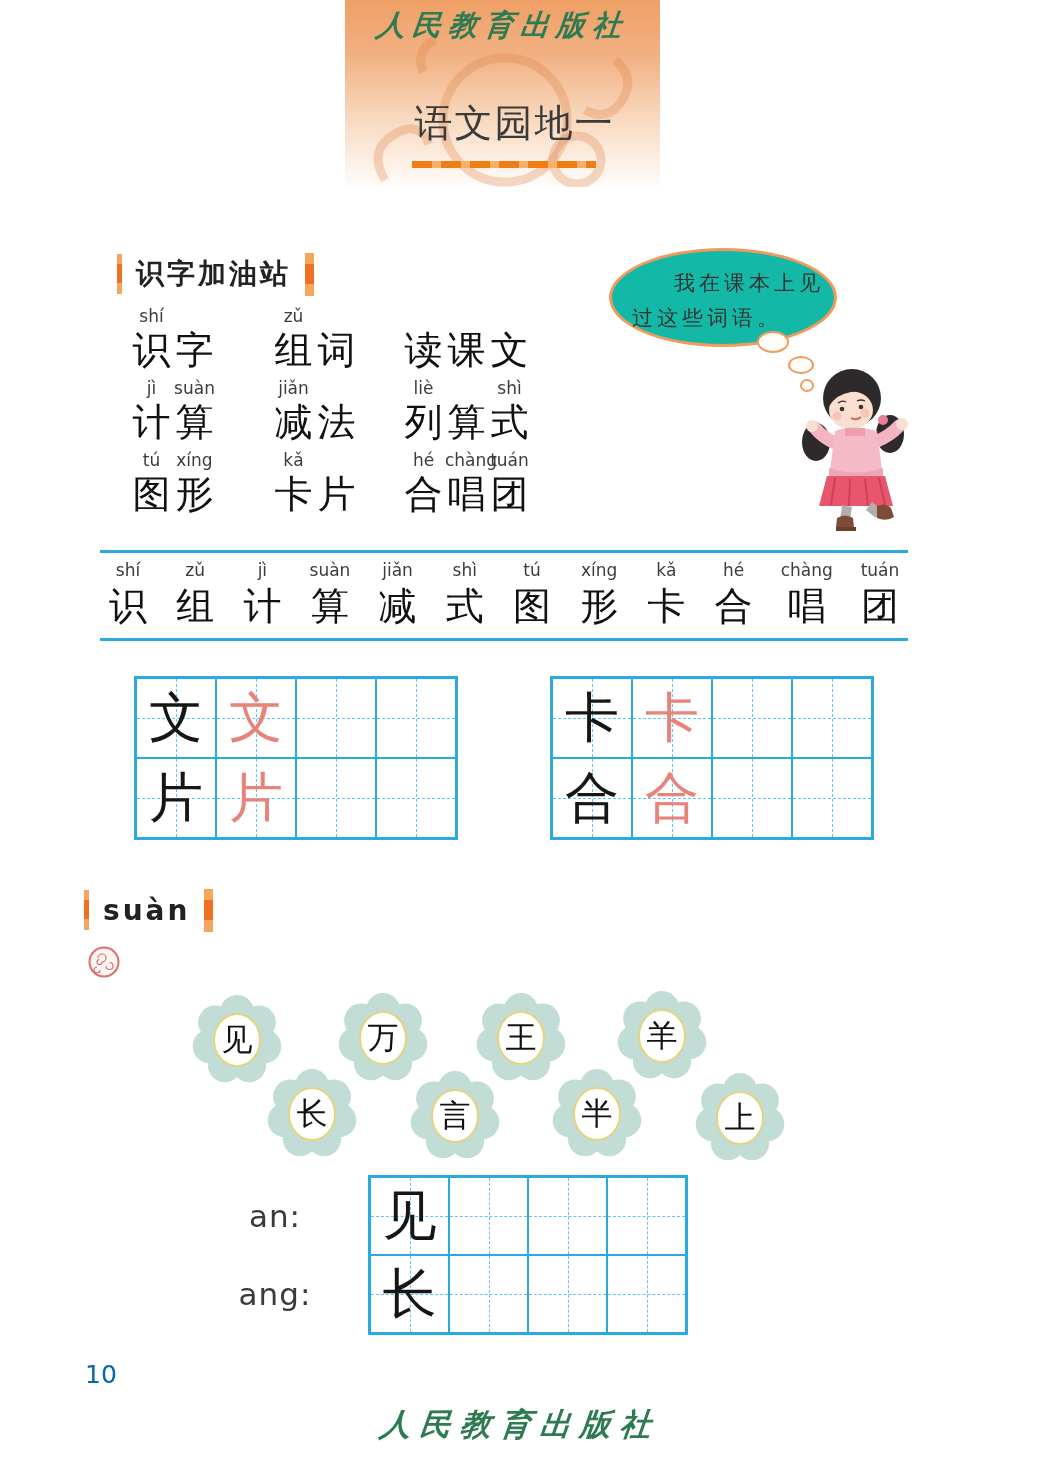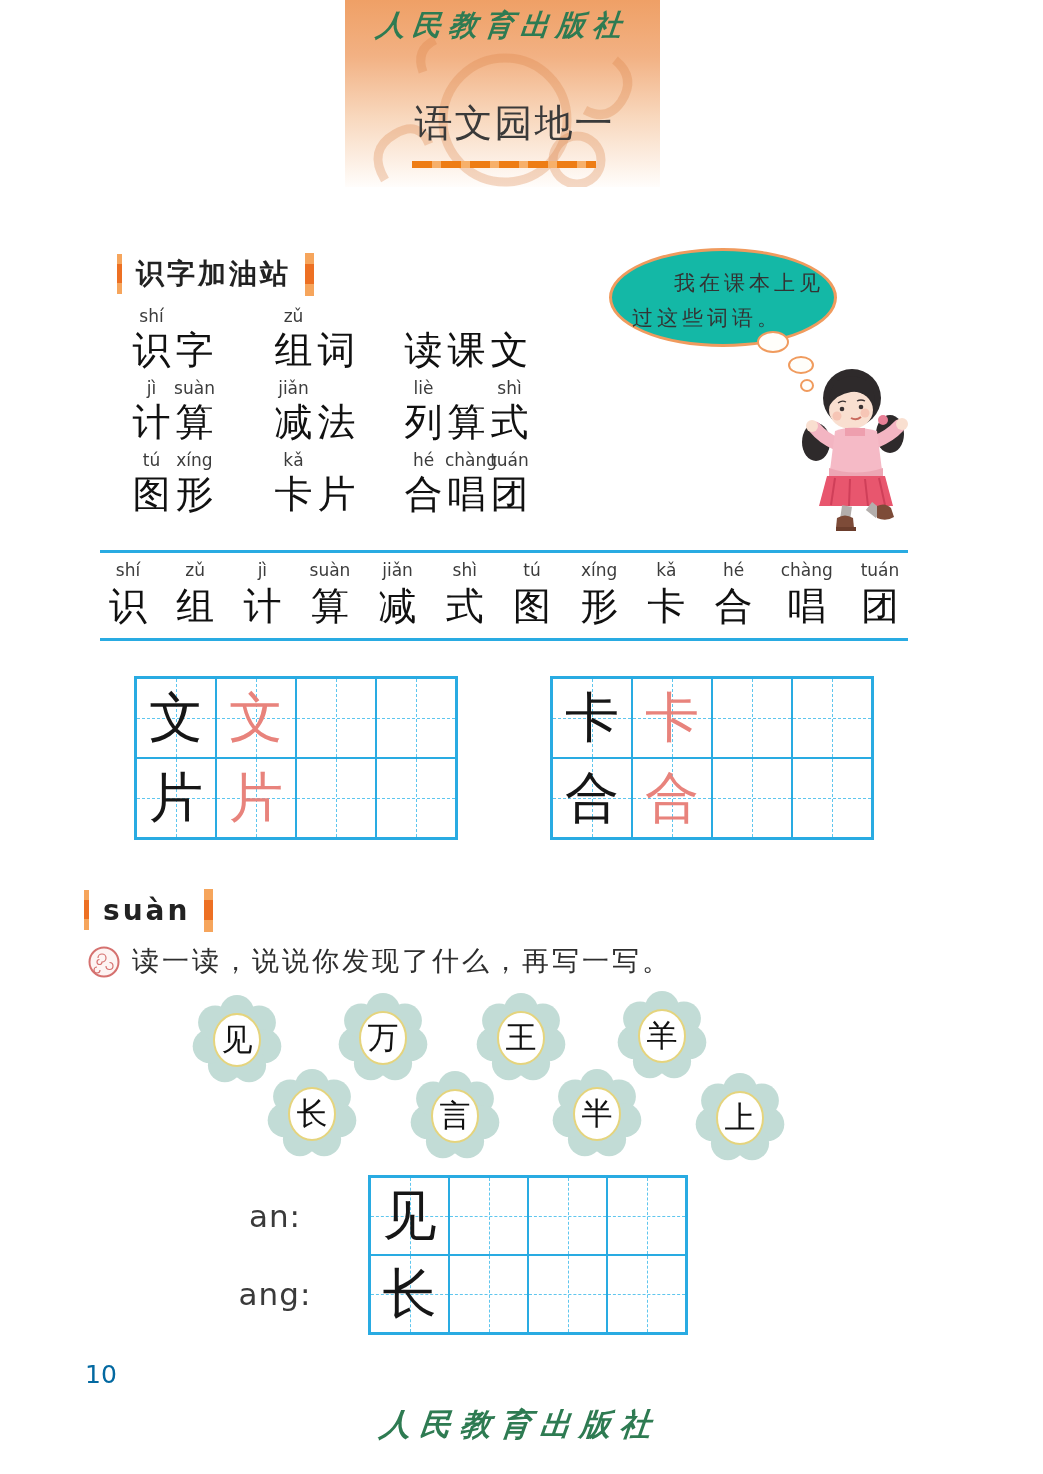--- a/index.html
+++ b/index.html
@@ -353,21 +353,20 @@
   </div>
 
   <svg class="stamp" viewBox="0 0 32 32">
     <circle cx="16" cy="16" r="14.5" fill="#fdf4f3" stroke="#d5716f" stroke-width="2"></circle>
     <g fill="none" stroke="#d5716f" stroke-width="1.2">
       <path d="M10,12 a4,4 0 1,1 4,4 a2.5,2.5 0 1,1 -2.5,-2.5"></path>
       <path d="M18,20 a3.5,3.5 0 1,0 3.5,-3.5"></path>
       <path d="M9,21 a3,3 0 1,0 3,3"></path>
     </g>
   </svg>
-  <div class="instruction">读一读，说说你发现了什么，再写一写。</div>
 
   <div id="flowers">
       <div class="flower" style="left: 191px; top: 994px;">
         <svg width="92" height="92" viewBox="0 0 92 92">
           <circle cx="46.0" cy="18.0" r="17" fill="#c2dcd6"></circle>
           <circle cx="67.9" cy="28.5" r="17" fill="#c2dcd6"></circle>
           <circle cx="73.3" cy="52.2" r="17" fill="#c2dcd6"></circle>
           <circle cx="58.1" cy="71.2" r="17" fill="#c2dcd6"></circle>
           <circle cx="33.9" cy="71.2" r="17" fill="#c2dcd6"></circle>
           <circle cx="18.7" cy="52.2" r="17" fill="#c2dcd6"></circle>

